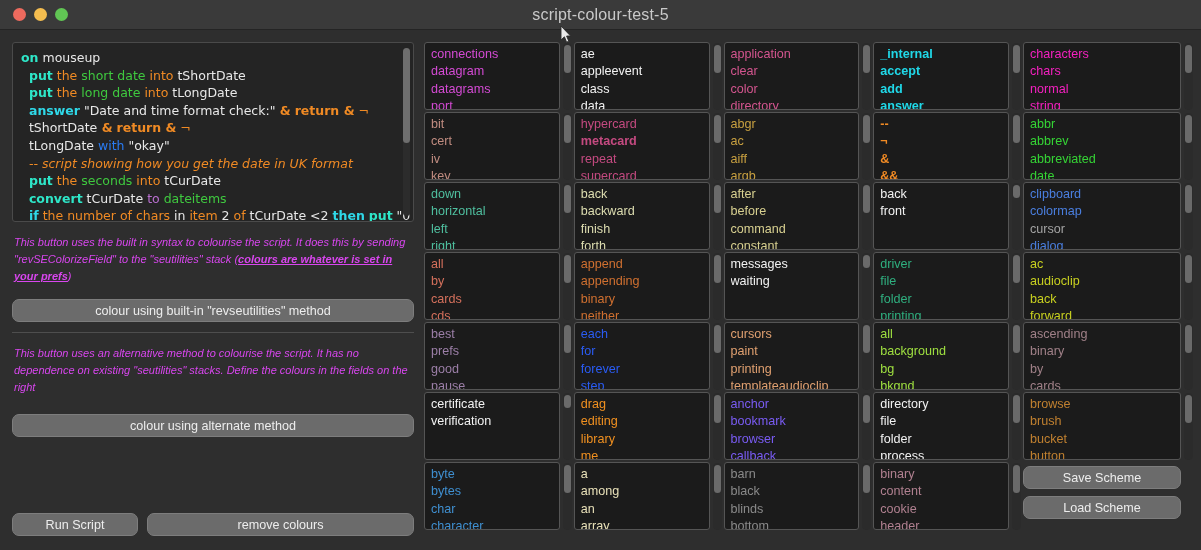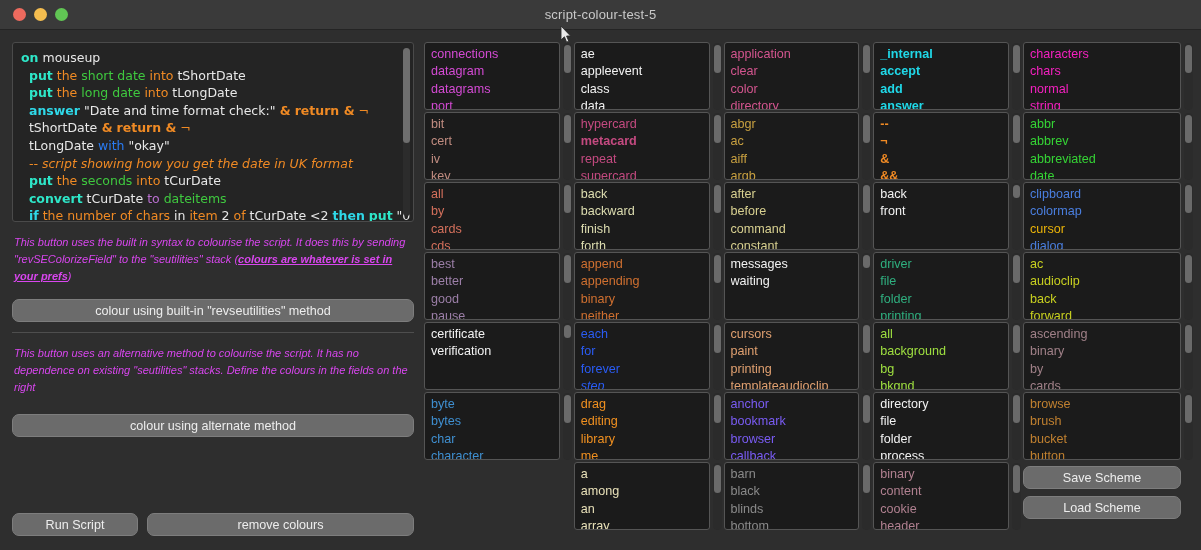--- a/index.html
+++ b/index.html
@@ -24,21 +24,21 @@
     border-bottom: 1px solid #242424;
     display: flex; align-items: center;
   }
   #traffic { display: flex; gap: 8px; margin-left: 13px; }
   .light { width: 13px; height: 13px; border-radius: 50%; }
   .light.red    { background: #ed6a5e; }
   .light.yellow { background: #f4bd4f; }
   .light.green  { background: #61c554; }
   #win-title {
     position: absolute; left: 0; right: 0; text-align: center;
-    font-size: 13px; color: #c9c9c9; letter-spacing: .2px;
+    font-size: 16px; color: #c9c9c9; letter-spacing: .2px;
     pointer-events: none;
   }
   #cursor { position: absolute; left: 560px; top: 26px; width: 12px; height: 18px; }
 
   
   #content { flex: 1; display: flex; min-height: 0; }
 
   
   #left {
     width: 424px; flex: 0 0 424px;
@@ -220,33 +220,44 @@
               <div class="w" style="color: rgb(192, 140, 128);">cert</div>
               <div class="w" style="color: rgb(192, 140, 128);">iv</div>
               <div class="w" style="color: rgb(192, 140, 128);">key</div>
             </div>
             <div class="sb">
               <i style="height: 28px;"></i>
             </div>
           </div>
           <div class="panelwrap">
             <div class="panel">
+              <div class="w" style="color: rgb(79, 191, 159);">down</div>
+              <div class="w" style="color: rgb(79, 191, 159);">horizontal</div>
+              <div class="w" style="color: rgb(79, 191, 159);">left</div>
+              <div class="w" style="color: rgb(79, 191, 159);">right</div>
+            </div>
+            <div class="sb">
+              <i style="height: 28px;"></i>
+            </div>
+          </div>
+          <div class="panelwrap">
+            <div class="panel">
               <div class="w" style="color: rgb(212, 112, 92);">all</div>
               <div class="w" style="color: rgb(212, 112, 92);">by</div>
               <div class="w" style="color: rgb(212, 112, 92);">cards</div>
               <div class="w" style="color: rgb(212, 112, 92);">cds</div>
             </div>
             <div class="sb">
               <i style="height: 28px;"></i>
             </div>
           </div>
           <div class="panelwrap">
             <div class="panel">
               <div class="w" style="color: rgb(156, 127, 168);">best</div>
-              <div class="w" style="color: rgb(156, 127, 168);">better</div>
+              <div class="w" style="color: rgb(156, 127, 168);">prefs</div>
               <div class="w" style="color: rgb(156, 127, 168);">good</div>
               <div class="w" style="color: rgb(156, 127, 168);">pause</div>
             </div>
             <div class="sb">
               <i style="height: 28px;"></i>
             </div>
           </div>
           <div class="panelwrap">
             <div class="panel">
               <div class="w" style="color: rgb(242, 242, 242);">certificate</div>
@@ -313,21 +324,21 @@
             </div>
             <div class="sb">
               <i style="height: 28px;"></i>
             </div>
           </div>
           <div class="panelwrap">
             <div class="panel">
               <div class="w" style="color: rgb(42, 92, 245);">each</div>
               <div class="w" style="color: rgb(42, 92, 245);">for</div>
               <div class="w" style="color: rgb(42, 92, 245);">forever</div>
-              <div class="w" style="color: rgb(42, 92, 245); font-style: italic;">step</div>
+              <div class="w" style="color: rgb(42, 92, 245);">step</div>
             </div>
             <div class="sb">
               <i style="height: 28px;"></i>
             </div>
           </div>
           <div class="panelwrap">
             <div class="panel">
               <div class="w" style="color: rgb(240, 144, 32);">drag</div>
               <div class="w" style="color: rgb(240, 144, 32);">editing</div>
               <div class="w" style="color: rgb(240, 144, 32);">library</div>
@@ -528,21 +539,21 @@
                 <div class="w" style="color: rgb(53, 212, 53);">date</div>
               </div>
               <div class="sb">
                 <i style="height: 28px;"></i>
               </div>
             </div>
             <div class="panelwrap">
               <div class="panel">
                 <div class="w" style="color: rgb(74, 127, 224);">clipboard</div>
                 <div class="w" style="color: rgb(74, 127, 224);">colormap</div>
-                <div class="w" style="color: #eab308;">cursor</div>
+                <div class="w" style="color: #a3a3a3;">cursor</div>
                 <div class="w" style="color: rgb(74, 127, 224);">dialog</div>
               </div>
               <div class="sb">
                 <i style="height: 28px;"></i>
               </div>
             </div>
             <div class="panelwrap">
               <div class="panel">
                 <div class="w" style="color: rgb(200, 208, 32);">ac</div>
                 <div class="w" style="color: rgb(200, 208, 32);">audioclip</div>

